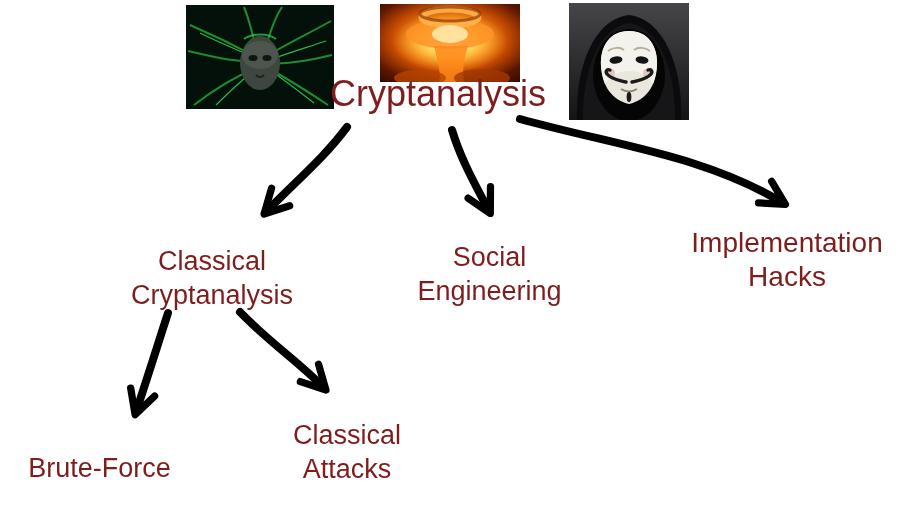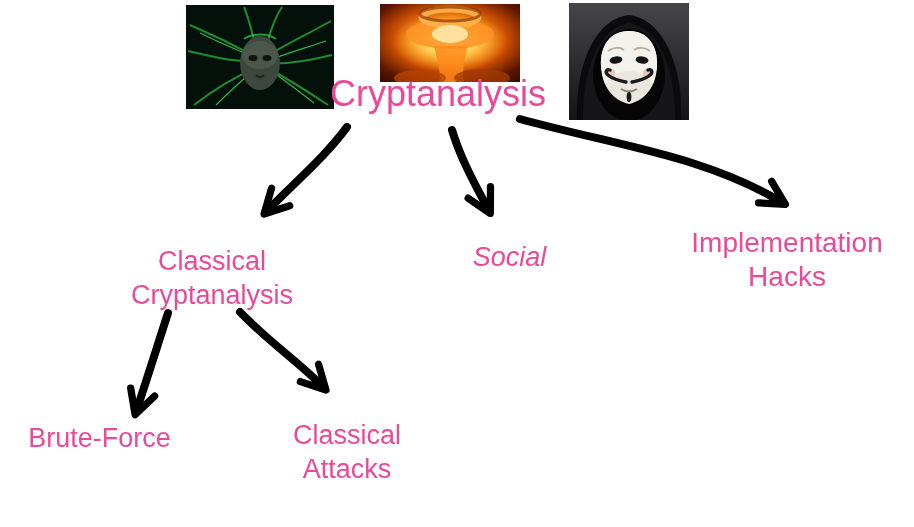--- a/index.html
+++ b/index.html
@@ -6,27 +6,27 @@
   #canvas{
     position:relative;
     width:914px;height:527px;
     background:#ffffff;
     overflow:hidden;
     font-family:"Liberation Sans", sans-serif;
     color:#1b1b1b;
   }
   .img-box{position:absolute;overflow:hidden;}
   .img-box svg{display:block;width:100%;height:100%;}
-  .label{position:absolute;text-align:center;color:#ec4899;}
+  .label{position:absolute;text-align:center;color:#7f1d1d;}
   .label .line{display:block;}
   #title-label{left:258px;top:74px;width:360px;font-size:36px;line-height:1.1;}
   #classical-label{left:87px;top:244px;width:250px;font-size:27px;line-height:1.26;}
-  #social-label{left:402px;top:240px;width:215px;font-size:27px;line-height:1.26;font-style:italic;}
+  #social-label{left:382px;top:240px;width:215px;font-size:27px;line-height:1.26;}
   #implementation-label{left:653px;top:226px;width:268px;font-size:28px;line-height:1.22;}
-  #bruteforce-label{left:12px;top:422px;width:175px;font-size:27px;line-height:1.2;}
+  #bruteforce-label{left:12px;top:452px;width:175px;font-size:27px;line-height:1.2;}
   #analytical-label{left:252px;top:418px;width:190px;font-size:27px;line-height:1.26;}
   #arrow-layer{position:absolute;left:0;top:0;pointer-events:none;}
 </style>
 </head>
 <body>
 
 <div id="canvas">
 
   <div class="img-box" style="left:186px;top:5px;width:148px;height:104px;" role="img" aria-label="Green cybernetic AI face">
     <svg viewBox="0 0 148 104" preserveAspectRatio="none">
@@ -130,20 +130,21 @@
     </g>
   </svg>
 
   <div class="label" id="classical-label">
     <span class="line">Classical</span>
     <span class="line">Cryptanalysis</span>
   </div>
 
   <div class="label" id="social-label">
     <span class="line">Social</span>
+    <span class="line">Engineering</span>
   </div>
 
   <div class="label" id="implementation-label">
     <span class="line">Implementation</span>
     <span class="line">Hacks</span>
   </div>
 
   <div class="label" id="bruteforce-label">
     <span class="line">Brute-Force</span>
   </div>

